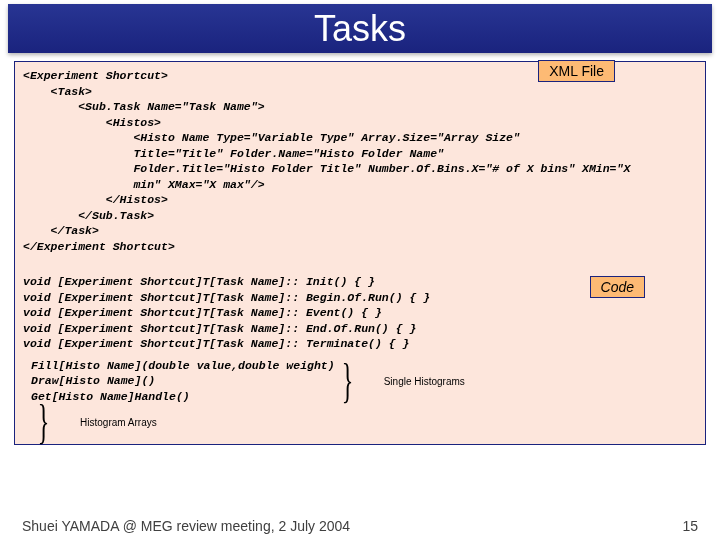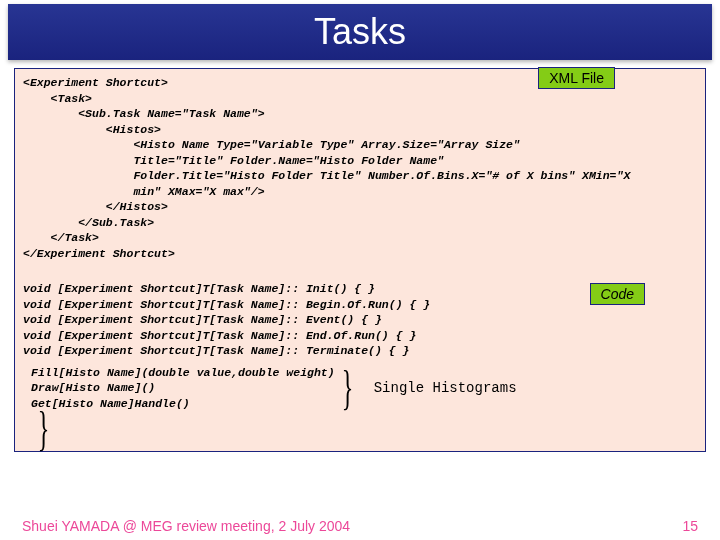--- a/index.html
+++ b/index.html
@@ -8,21 +8,21 @@
     width: 720px;
     height: 540px;
     background: #fff;
     font-family: Georgia, 'Times New Roman', serif;
     overflow: hidden;
     position: relative;
   }
   .title-bar {
     background: #1a237e;
     background: linear-gradient(to bottom, #283593 0%, #1a237e 100%);
-    height: 56px;
+    height: 49px;
     margin: 4px 8px 0 8px;
     display: flex;
     align-items: center;
     justify-content: center;
     box-shadow: 0 2px 4px rgba(0,0,0,0.3);
   }
   .title-text {
     color: #fff;
     font-size: 36px;
     font-family: 'Comic Sans MS', 'Trebuchet MS', cursive, sans-serif;
@@ -38,21 +38,21 @@
     font-family: 'Courier New', monospace;
     font-weight: bold;
     font-size: 11.5px;
     color: #000;
     white-space: pre;
     line-height: 1.35;
     font-style: italic;
   }
   .label-tag {
     position: absolute;
-    background: #84cc16;
+    background: #fdba74;
     border: 1px solid #1a237e;
     padding: 2px 10px;
     font-family: 'Comic Sans MS', cursive, sans-serif;
     font-size: 14px;
     color: #000;
     z-index: 2;
   }
   .label-xml { top: -2px; right: 90px; }
   .label-code { top: 214px; right: 60px; font-style: italic; }
   .bracket-group {
@@ -63,35 +63,35 @@
   }
   .bracket {
     font-size: 48px;
     font-family: serif;
     color: #000;
     line-height: 0.5;
     padding: 0 4px 0 0;
     transform: scaleX(0.5);
   }
   .bracket-label {
-    font-family: Liberation Mono, monospace;
-    font-size: 14px;
-    margin-left: 12px;
+    font-family: Liberation Sans, sans-serif;
+    font-size: 10px;
+    margin-left: 22px;
   }
   .footer {
     position: absolute;
     bottom: 6px;
     left: 0;
     right: 0;
     display: flex;
     justify-content: space-between;
     padding: 0 22px;
     font-family: 'Comic Sans MS', cursive, sans-serif;
     font-size: 14px;
-    color: #ec4899;
+    color: #404040;
     gap: 20px;
   }
   .section-block { margin-bottom: 4px; }
 </style>
 </head>
 <body>
 
 <div class="title-bar">
   <span class="title-text">Tasks</span>
 </div>
@@ -127,20 +127,21 @@
   <div class="bracket-group">
     <div class="mono">Fill[Histo Name](double value,double weight)
 Draw[Histo Name]()
 Get[Histo Name]Handle()</div>
     <span class="bracket">}</span>
     <span class="bracket-label">Single Histograms</span>
   </div>
 
   <div class="bracket-group">
     <span class="bracket">}</span>
+    <span class="bracket-label">Histogram Arrays</span>
   </div>
 
 </div>
 
 <div class="footer">
   <span>Shuei YAMADA @ MEG review meeting, 2 July 2004</span>
   <span>15</span>
 </div>
 
 </body></html>

